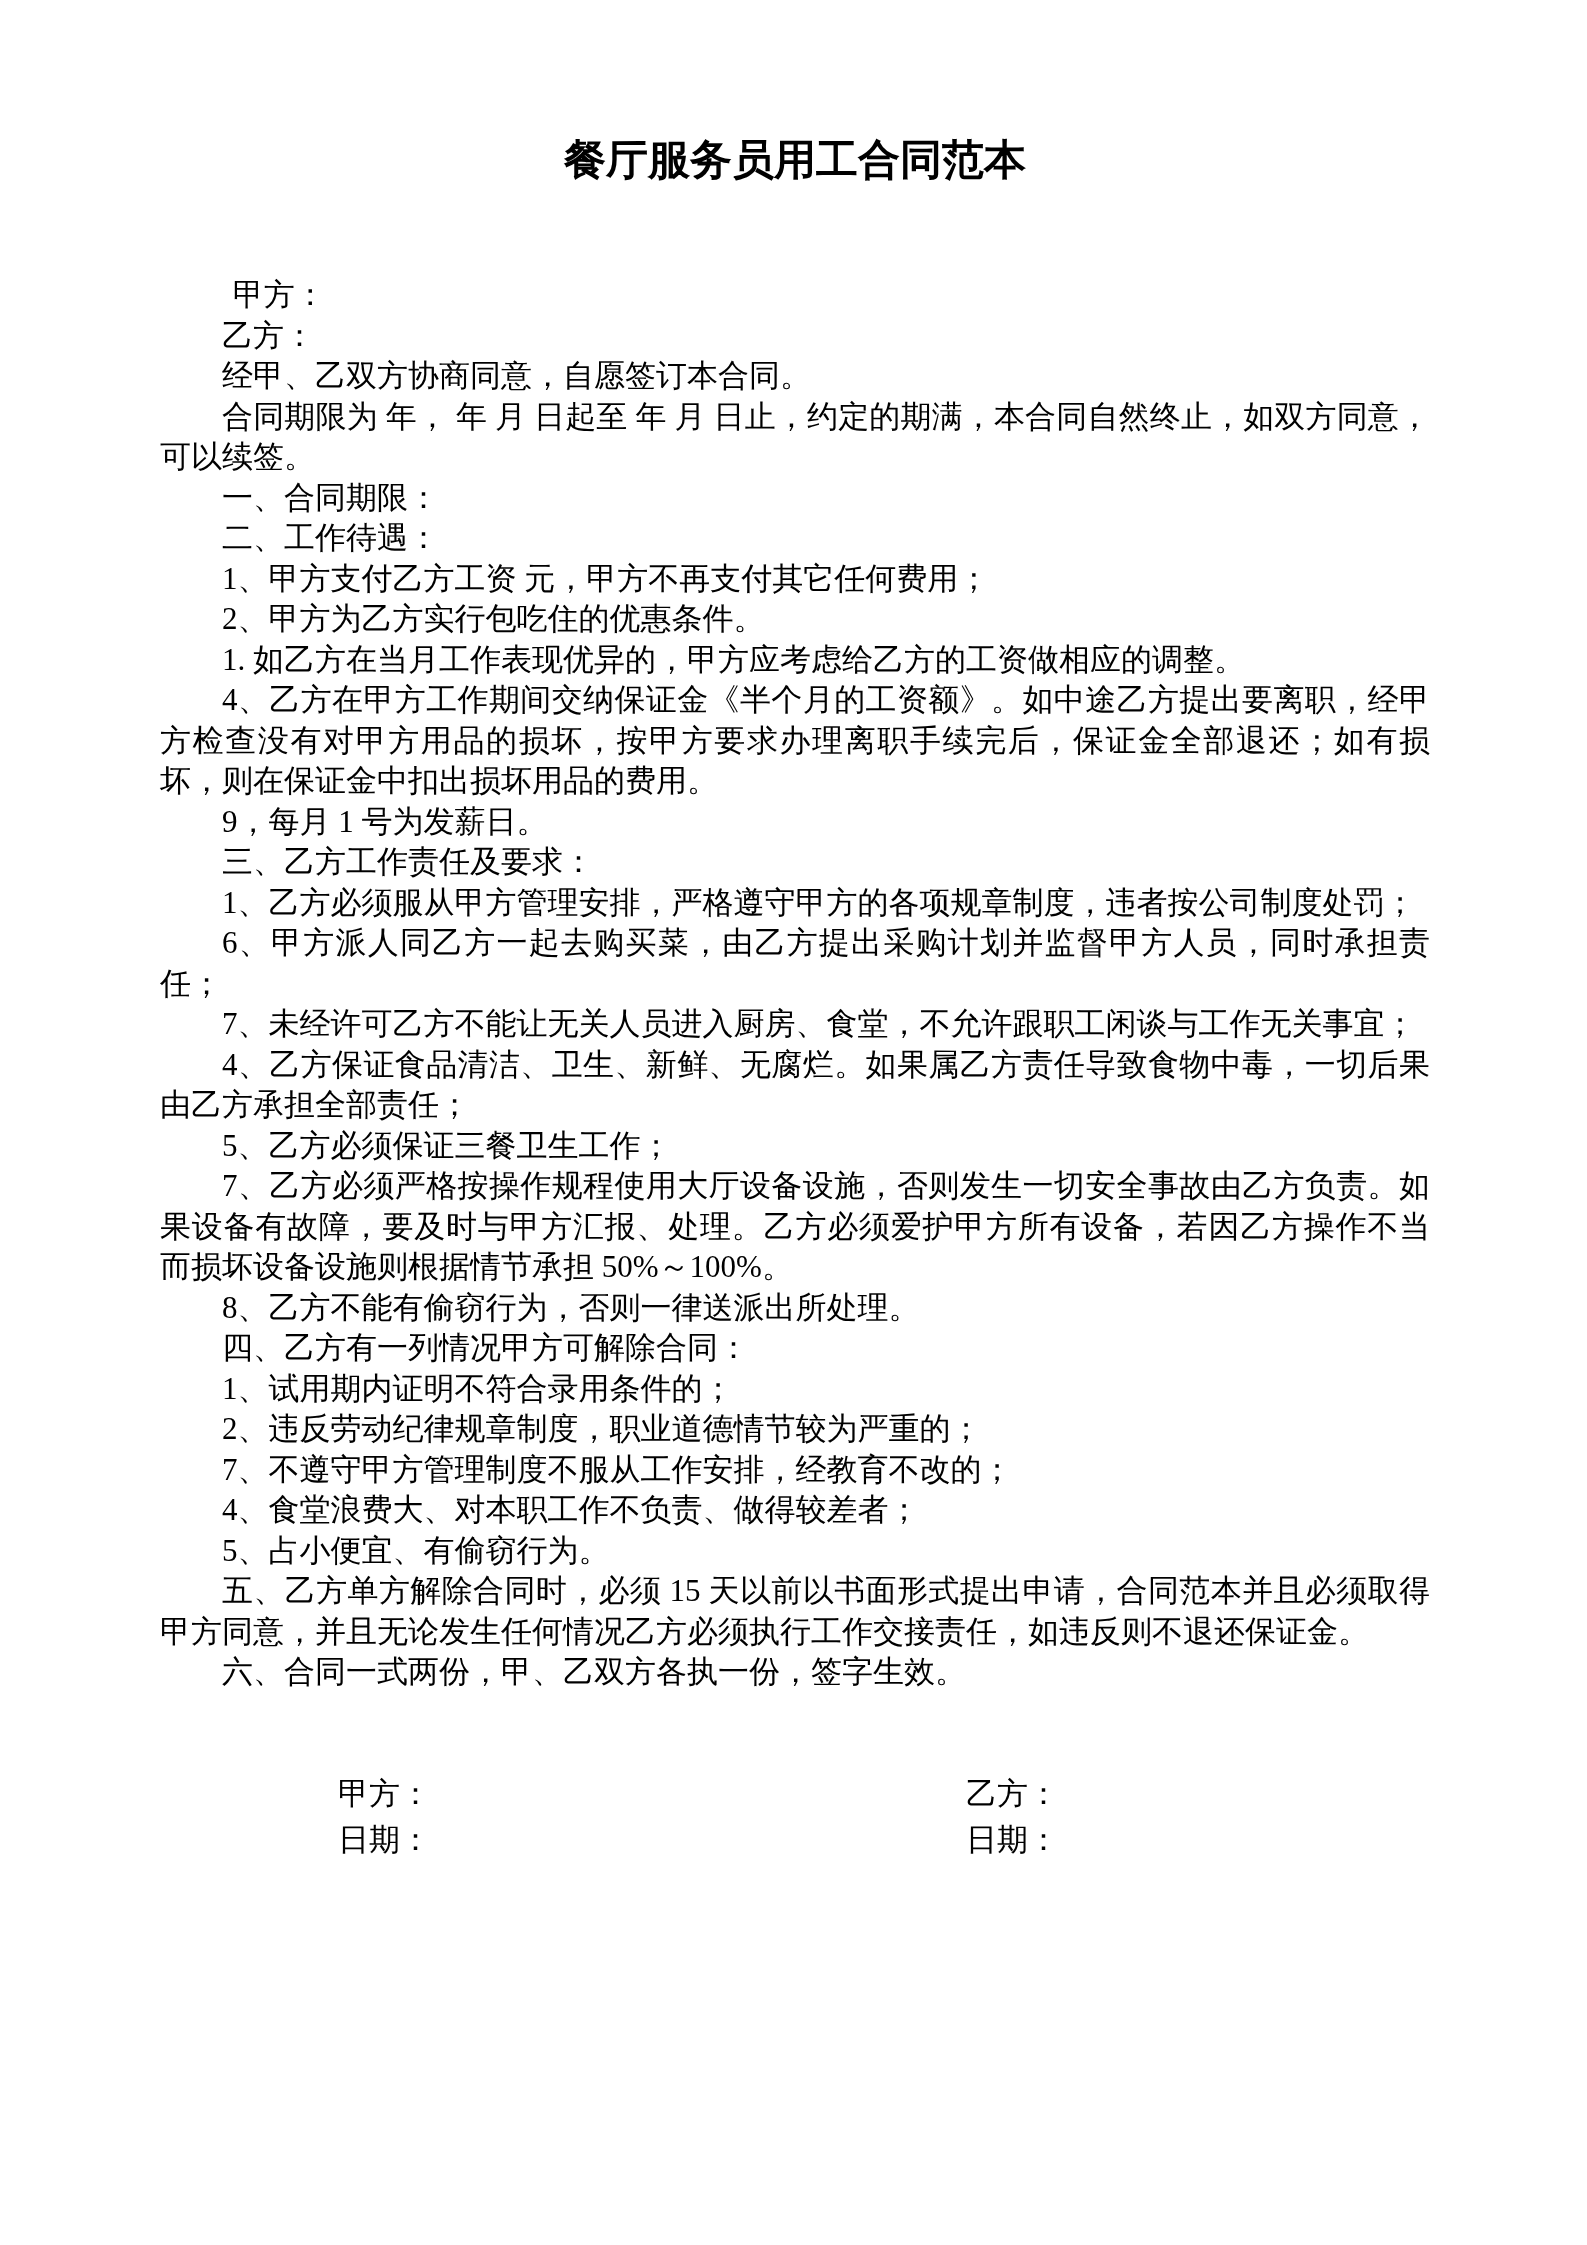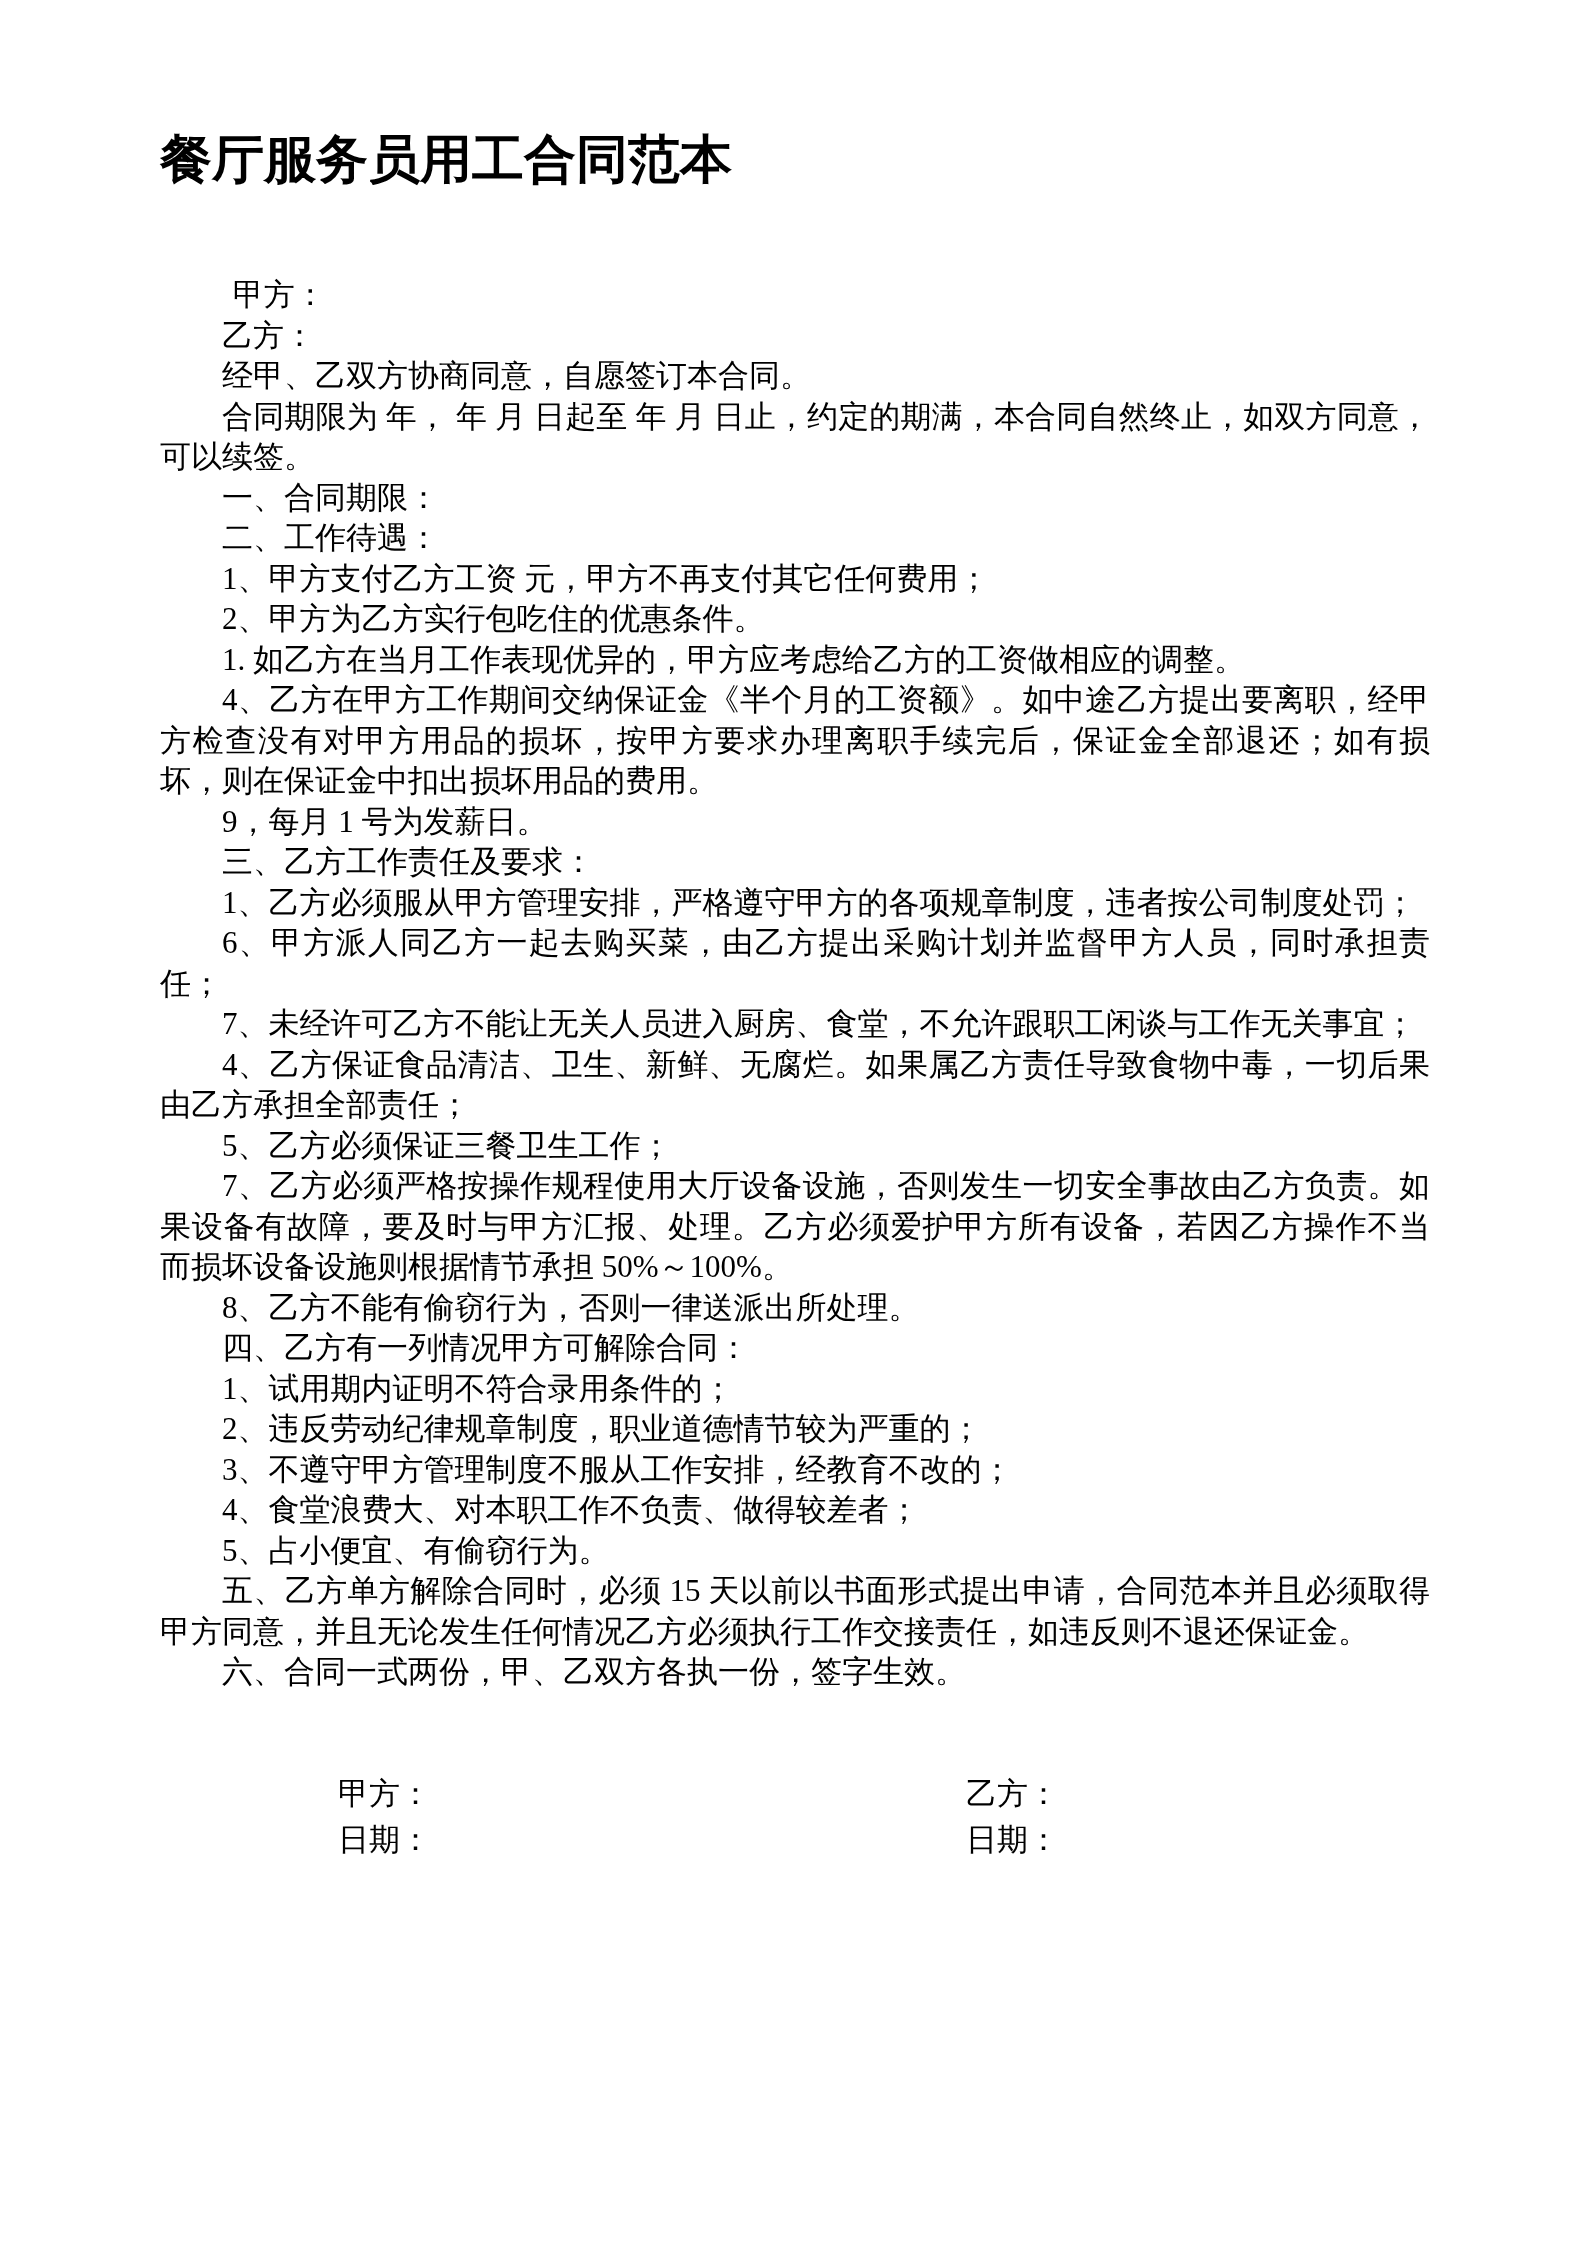--- a/index.html
+++ b/index.html
@@ -9,22 +9,23 @@
     height: 2245px;
     margin: 0 auto;
     background: #ffffff;
     color: #000000;
     box-sizing: border-box;
     padding: 130px 157px 0 160px;
     font-family: "Liberation Serif", "DejaVu Serif", serif;
     overflow: hidden;
   }
   .doc-title {
-    font-size: 52px;
+    font-size: 42px;
     font-weight: bold;
+    text-align: center;
     line-height: 60px;
     margin: 0 0 85px 0;
   }
   .para {
     font-size: 31px;
     line-height: 40.5px;
     text-align: justify;
     text-indent: 2em;
     margin: 0;
     word-break: break-all;
@@ -61,21 +62,21 @@
   <p class="para">1、乙方必须服从甲方管理安排，严格遵守甲方的各项规章制度，违者按公司制度处罚；</p>
   <p class="para">6、甲方派人同乙方一起去购买菜，由乙方提出采购计划并监督甲方人员，同时承担责任；</p>
   <p class="para">7、未经许可乙方不能让无关人员进入厨房、食堂，不允许跟职工闲谈与工作无关事宜；</p>
   <p class="para">4、乙方保证食品清洁、卫生、新鲜、无腐烂。如果属乙方责任导致食物中毒，一切后果由乙方承担全部责任；</p>
   <p class="para">5、乙方必须保证三餐卫生工作；</p>
   <p class="para">7、乙方必须严格按操作规程使用大厅设备设施，否则发生一切安全事故由乙方负责。如果设备有故障，要及时与甲方汇报、处理。乙方必须爱护甲方所有设备，若因乙方操作不当而损坏设备设施则根据情节承担 50%～100%。</p>
   <p class="para">8、乙方不能有偷窃行为，否则一律送派出所处理。</p>
   <p class="para">四、乙方有一列情况甲方可解除合同：</p>
   <p class="para">1、试用期内证明不符合录用条件的；</p>
   <p class="para">2、违反劳动纪律规章制度，职业道德情节较为严重的；</p>
-  <p class="para">3、不遵守甲方管理制度不服从工作安排，经教育不改的；</p>
+  <p class="para">7、不遵守甲方管理制度不服从工作安排，经教育不改的；</p>
   <p class="para">4、食堂浪费大、对本职工作不负责、做得较差者；</p>
   <p class="para">5、占小便宜、有偷窃行为。</p>
   <p class="para">五、乙方单方解除合同时，必须 15 天以前以书面形式提出申请，合同范本并且必须取得甲方同意，并且无论发生任何情况乙方必须执行工作交接责任，如违反则不退还保证金。</p>
   <p class="para">六、合同一式两份，甲、乙双方各执一份，签字生效。</p>
 
   <div class="sig-block">
     <div class="sig-row">
       <span class="sig-cell-a">甲方：</span>
       <span class="sig-cell-b">乙方：</span>
     </div>

